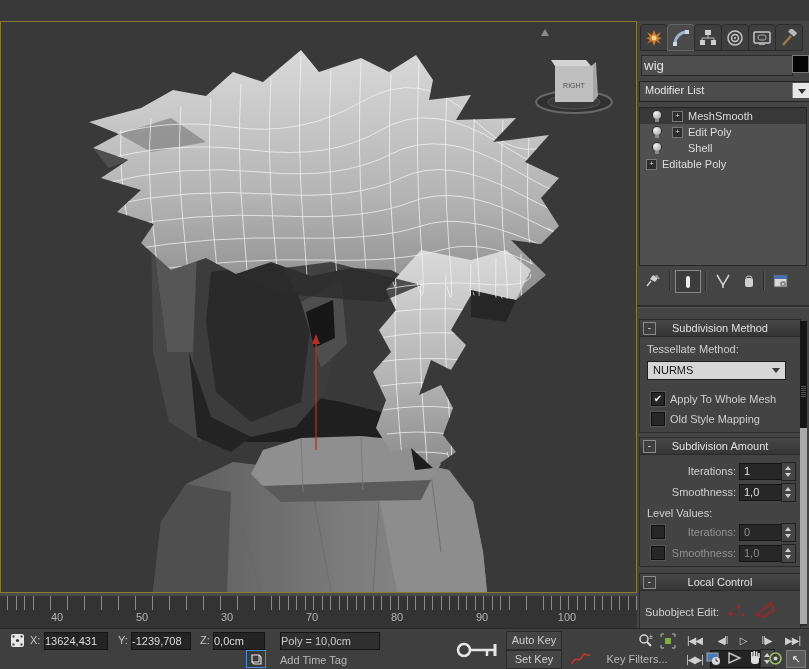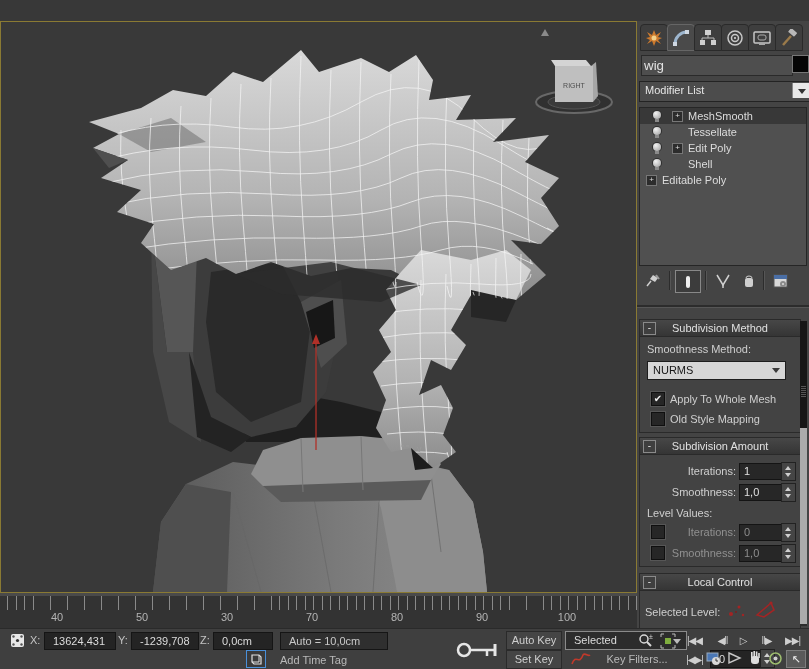--- a/index.html
+++ b/index.html
@@ -64,21 +64,21 @@
   
   #ruler{left:0;top:593px;width:637px;height:35px;background:#333;}
   #ruler .edge{position:absolute;left:0;top:0;width:637px;height:3px;background:#4a4a4a;}
   #ruler .ticks{position:absolute;left:0;top:3px;width:637px;height:14px;background:
       repeating-linear-gradient(90deg,transparent 0 7.5px,#8a8a8a 7.5px 8.5px);}
   #ruler .nums{position:absolute;left:0;top:17px;width:637px;height:16px;}
   .tlabel{position:absolute;top:1px;width:34px;text-align:center;color:#b4b4b4;font-size:11px;}
   
   #statusbar{left:0;top:628px;width:809px;height:41px;background:#3f3f3f;border-top:1px solid #2a2a2a;}
   .sfield{position:absolute;height:16px;background:#242424;border:1px solid #151515;color:#dcdcdc;
-      line-height:16px;padding-left:8px;overflow:hidden;white-space:nowrap;}
+      line-height:16px;padding-left:0;overflow:hidden;white-space:nowrap;}
   .slabel{position:absolute;color:#c4c4c4;}
   .sbtn{position:absolute;color:#cfcfcf;background:#454545;border:1px solid #2a2a2a;text-align:center;}
   .tbtn{position:absolute;width:25px;height:19px;color:#cfcfcf;text-align:center;line-height:19px;font-size:10px;
       letter-spacing:-1px;}
   .navbtn{position:absolute;width:20px;height:19px;display:flex;align-items:center;justify-content:center;}
   .navbtn.hl{background:#5a5a5a;border:1px solid #7d7d7d;}
   svg{display:block;}
   text{font-family:"Liberation Sans","DejaVu Sans",sans-serif;}
 </style>
 </head>
@@ -261,24 +261,20 @@
     </div>
 
     <div id="stacklist" class="abs">
       <div class="stackrow sel">
         <span class="bulb"></span>
         <span class="plusbox" style="left:32px">+</span>
         <span class="stacklabel">MeshSmooth</span>
       </div>
       <div class="stackrow">
         <span class="bulb"></span>
-        <span class="stacklabel">Tessellate</span>
-      </div>
-      <div class="stackrow">
-        <span class="bulb"></span>
         <span class="plusbox" style="left:32px">+</span>
         <span class="stacklabel">Edit Poly</span>
       </div>
       <div class="stackrow">
         <span class="bulb"></span>
         <span class="stacklabel">Shell</span>
       </div>
       <div class="stackrow">
         <span class="plusbox" style="left:6px">+</span>
         <span class="stacklabel" style="left:22px">Editable Poly</span>
@@ -323,21 +319,21 @@
       </div>
     </div>
 
     <div class="hr abs" style="top:284px"></div>
 
     <div class="rollout abs" style="top:298px;height:112px">
       <div class="rhead">
         <span class="minusbox">-</span>
         <span>Subdivision Method</span>
       </div>
-      <span class="lbl" style="left:7px;top:23px">Smoothness Method:</span>
+      <span class="lbl" style="left:7px;top:23px">Tessellate Method:</span>
       <div class="combo-light" style="left:7px;top:41px;width:132px;height:17px">
         <span>NURMS</span>
         <span class="tri2"></span>
       </div>
       <span class="cb" style="left:11px;top:72px">✔</span>
       <span class="lbl" style="left:30px;top:73px">Apply To Whole Mesh</span>
       <span class="cb" style="left:11px;top:92px"></span>
       <span class="lbl" style="left:30px;top:93px">Old Style Mapping</span>
     </div>
 
@@ -361,21 +357,21 @@
       <span class="lbl dim" style="left:28px;top:109px;width:68px;text-align:right">Smoothness:</span>
       <div class="numfield dim" style="left:99px;top:107px;width:37px">1,0</div>
       <span class="spin" style="left:141px;top:106px"></span>
     </div>
 
     <div class="rollout abs" style="top:552px;height:55px">
       <div class="rhead">
         <span class="minusbox">-</span>
         <span>Local Control</span>
       </div>
-      <span class="lbl" style="left:5px;top:32px">Selected Level:</span>
+      <span class="lbl" style="left:5px;top:32px">Subobject Edit:</span>
       <svg class="abs" style="left:86px;top:28px" width="22" height="18">
         <circle cx="5" cy="12" r="2" fill="#a32424"></circle>
           <circle cx="13" cy="5" r="1.5" fill="#a32424"></circle>
         <circle cx="17" cy="13" r="1.2" fill="#a32424"></circle>
           <circle cx="10" cy="10" r="1" fill="#7c1c1c"></circle>
       </svg>
       <svg class="abs" style="left:114px;top:26px" width="24" height="20">
         <polygon points="3,15 17,3 20,10 10,17" fill="none" stroke="#a32424" stroke-width="1.6"></polygon>
         <circle cx="17" cy="3" r="1.6" fill="#a32424"></circle>
       </svg>
@@ -411,43 +407,39 @@
       <circle cx="5.5" cy="11.5" r="1.2" fill="#555"></circle>
         <circle cx="13.5" cy="11.5" r="1.2" fill="#555"></circle>
       <circle cx="9.5" cy="7.5" r="1.6" fill="#333"></circle>
     </svg>
     <span class="slabel" style="left:30px;top:5px">X:</span>
     <div class="sfield" style="left:44px;top:3px;width:62px">13624,431</div>
     <span class="slabel" style="left:118px;top:5px">Y:</span>
     <div class="sfield" style="left:131px;top:3px;width:58px">-1239,708</div>
     <span class="slabel" style="left:200px;top:5px">Z:</span>
     <div class="sfield" style="left:213px;top:3px;width:50px">0,0cm</div>
-    <div class="sfield" style="left:280px;top:3px;width:98px;background:#2f2f2f;color:#c9c9c9">Auto = 10,0cm</div>
+    <div class="sfield" style="left:280px;top:3px;width:98px;background:#2f2f2f;color:#c9c9c9">Poly = 10,0cm</div>
 
     <svg class="abs" style="left:246px;top:21px;border:1px solid #4a90d9;background:#3a3a3a" width="18" height="16">
       <polygon points="5,4 12,4 14,6 14,13 7,13 5,11" fill="none" stroke="#e0e0e0" stroke-width="1.2"></polygon>
       <line x1="12" y1="4" x2="12" y2="11" stroke="#e0e0e0"></line>
         <line x1="5" y1="11" x2="12" y2="11" stroke="#e0e0e0"></line>
     </svg>
     <span class="slabel" style="left:280px;top:25px;color:#b9b9b9">Add Time Tag</span>
 
     <svg class="abs" style="left:455px;top:8px" width="46" height="26" style2="">
       <circle cx="9" cy="13" r="6" stroke="#e6e6e6" stroke-width="2.5" fill="none"></circle>
       <line x1="15" y1="13" x2="40" y2="13" stroke="#e6e6e6" stroke-width="2.5"></line>
       <line x1="40" y1="7" x2="40" y2="19" stroke="#e6e6e6" stroke-width="3"></line>
       <line x1="32" y1="13" x2="32" y2="19" stroke="#e6e6e6" stroke-width="2.5"></line>
     </svg>
 
     <div class="sbtn" style="left:506px;top:2px;width:54px;height:17px;line-height:17px">Auto Key</div>
     <div class="sbtn" style="left:506px;top:21px;width:54px;height:17px;line-height:17px">Set Key</div>
 
-    <div class="sfield" style="left:565px;top:2px;width:112px;height:17px;line-height:17px;border:1px solid #8a8a8a;background:#2c2c2c">
-      <span>Selected</span>
-      <span style="position:absolute;right:5px;top:7px;width:0;height:0;border-left:4px solid transparent;border-right:4px solid transparent;border-top:5px solid #bbb"></span>
-    </div>
 
     <svg class="abs" style="left:570px;top:22px" width="22" height="16">
       <path d="M2,13 C6,2 9,15 13,4 C15,1 18,6 20,4" stroke="#c0392b" stroke-width="1.6" fill="none"></path>
     </svg>
     <div class="sbtn" style="left:596px;top:21px;width:80px;height:17px;line-height:17px;background:#3f3f3f;border-color:#3f3f3f;color:#b9b9b9">Key Filters...</div>
 
     <span class="tbtn" style="left:682px;top:2px">|◀◀</span>
     <span class="tbtn" style="left:710px;top:2px">◀‖</span>
     <span class="tbtn" style="left:734px;top:2px;width:18px">▷</span>
     <span class="tbtn" style="left:754px;top:2px">‖▶</span>

